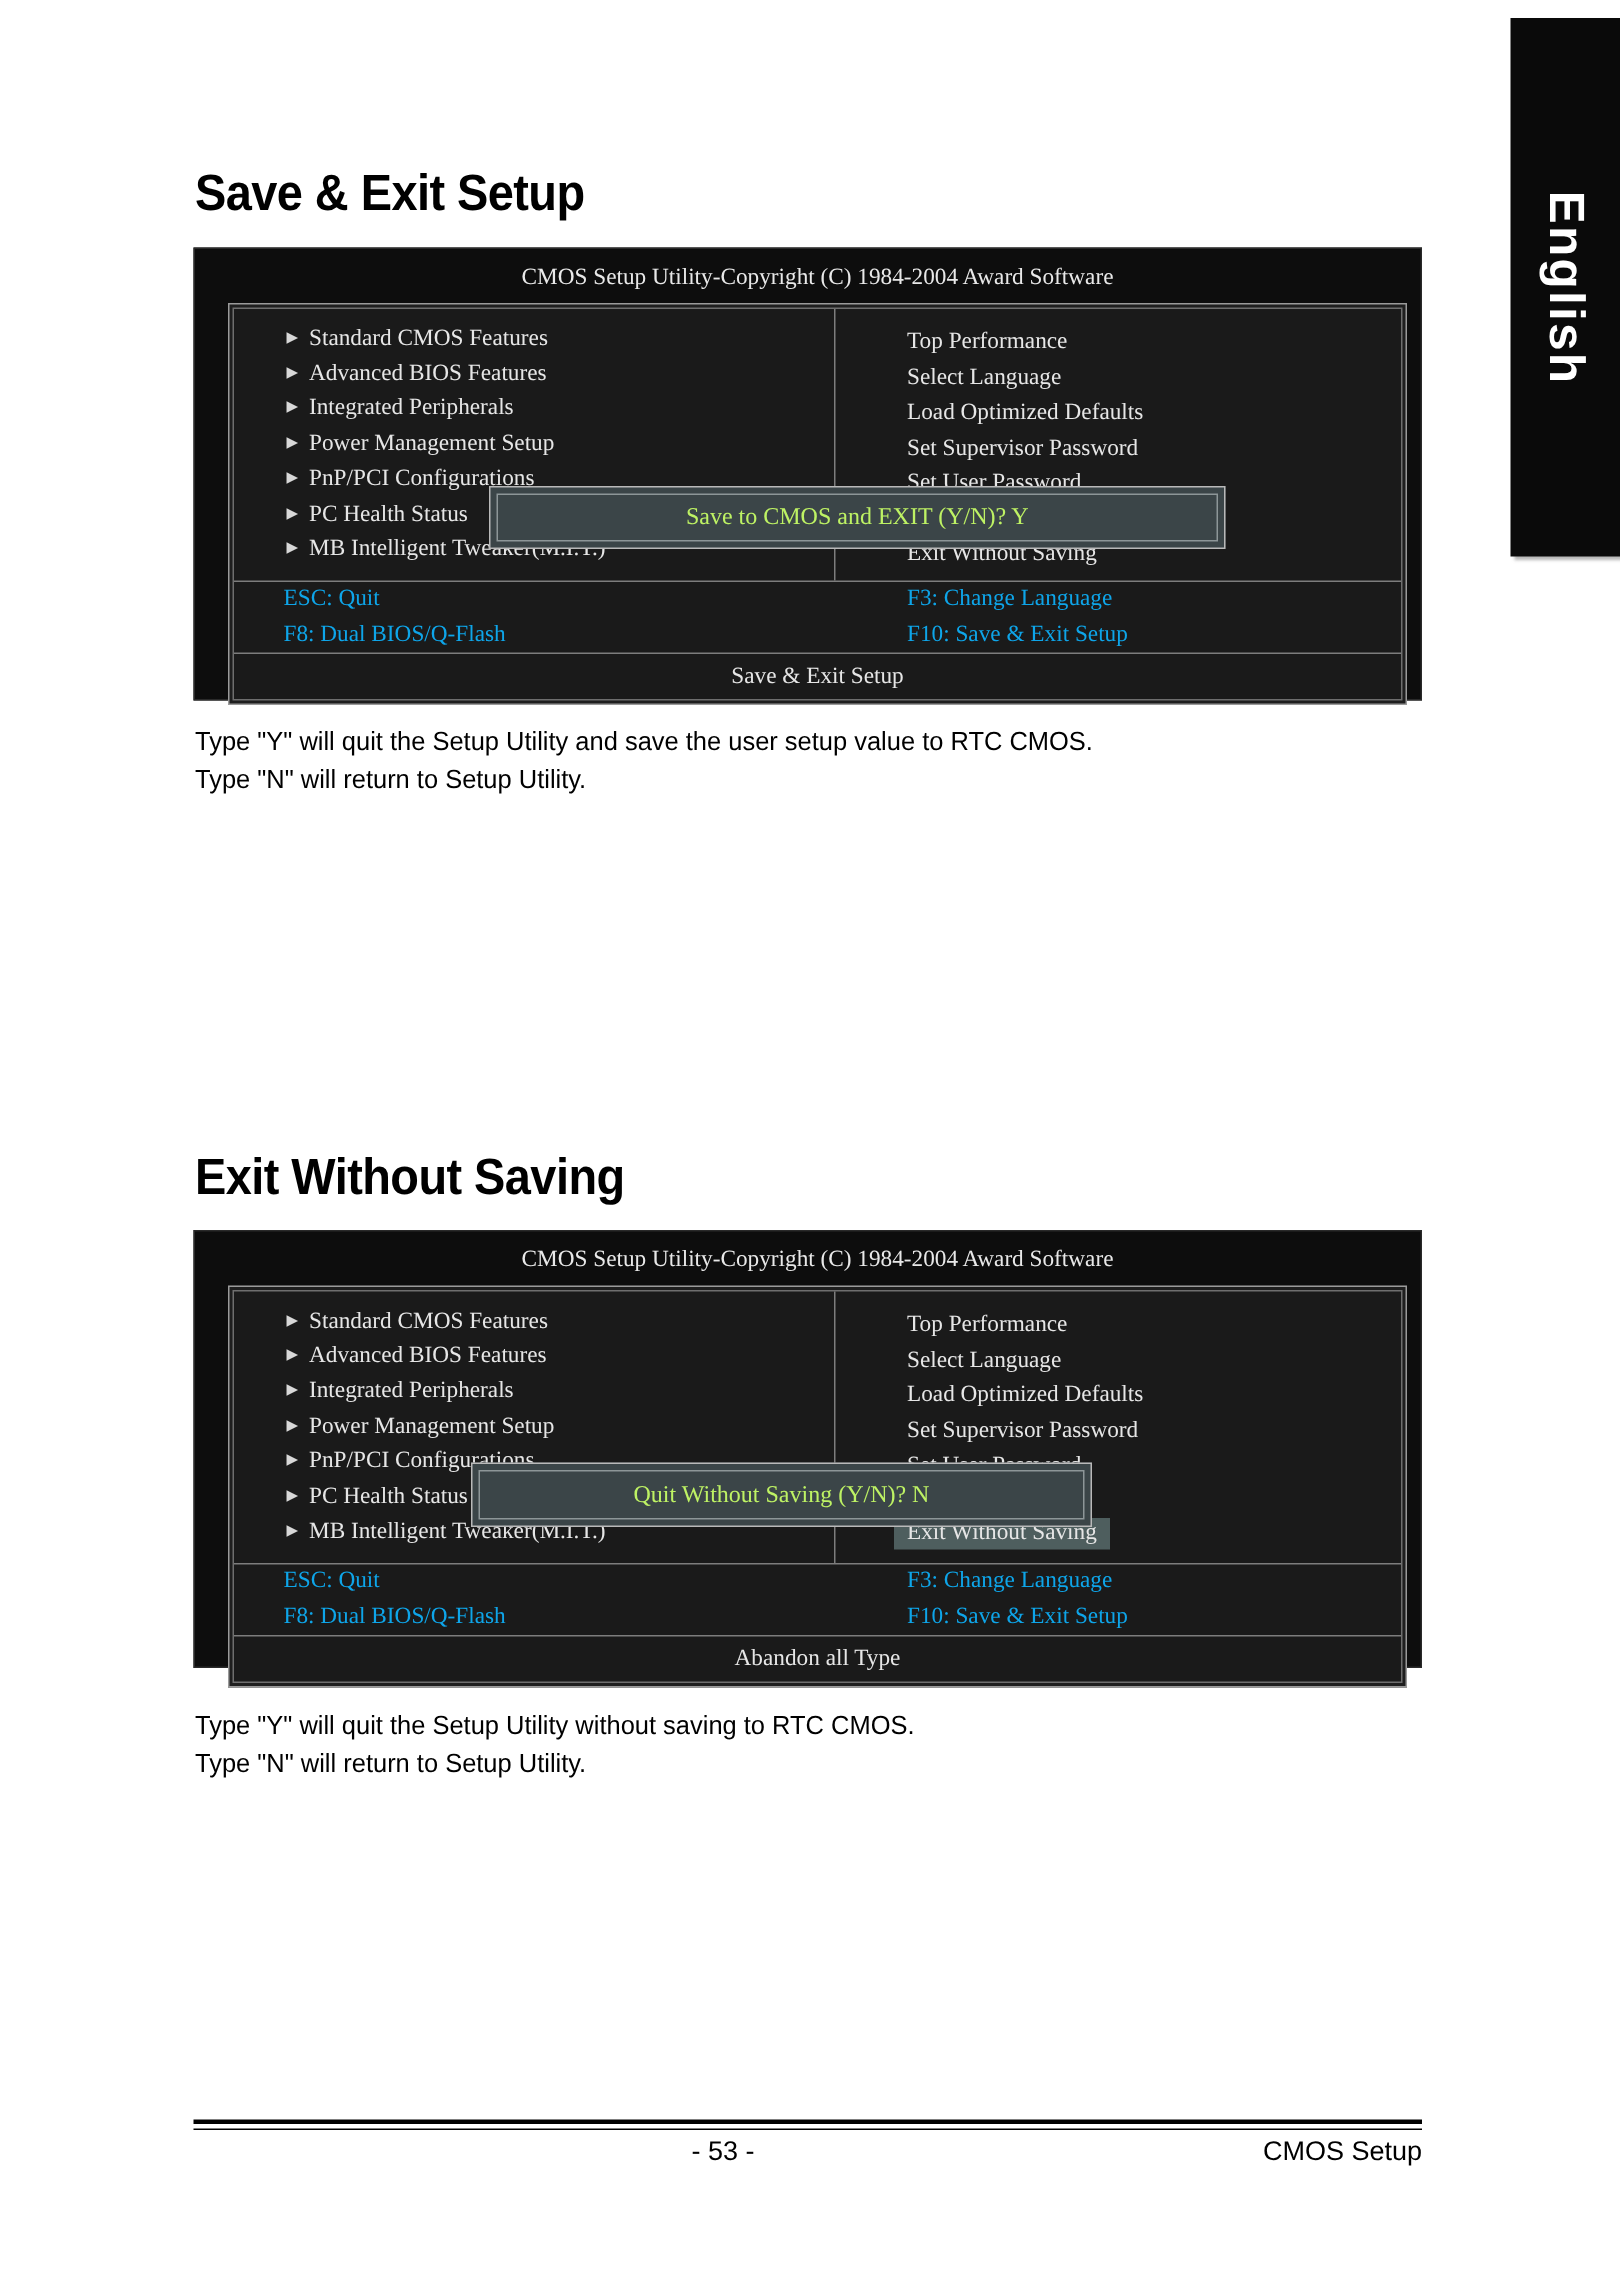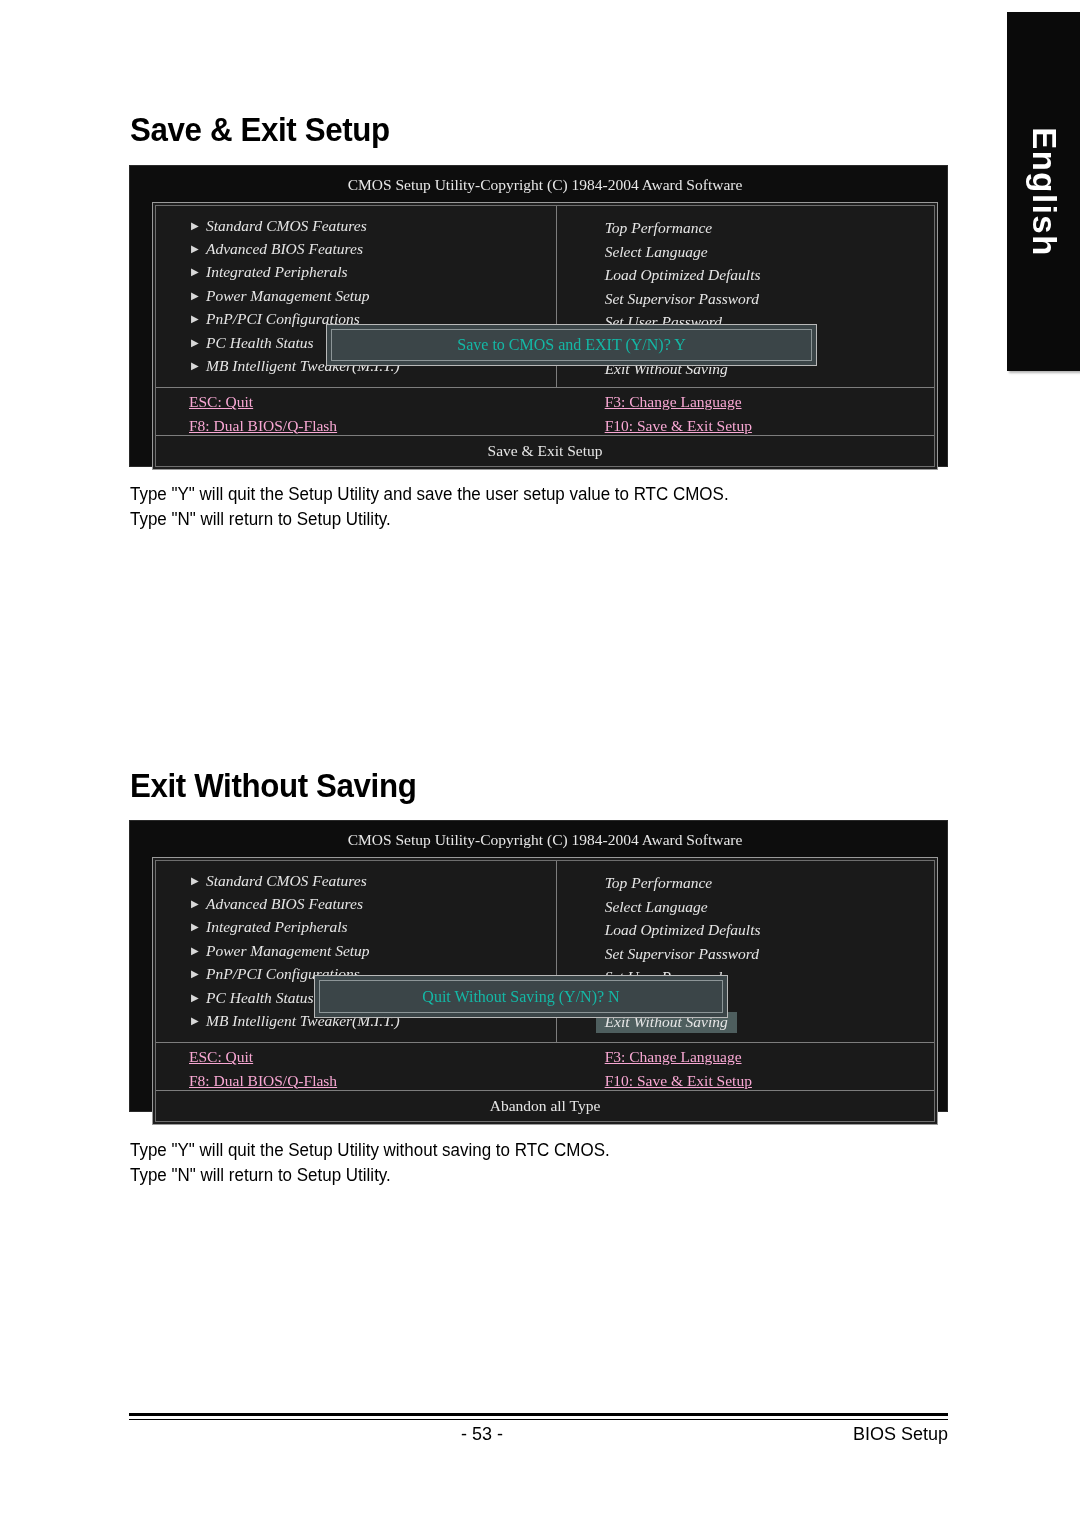--- a/index.html
+++ b/index.html
@@ -114,39 +114,38 @@
   .menu-col.left .menu-item { padding-left: 35px; }
   .menu-col.right .menu-item { padding-left: 48px; align-items: flex-end; }
 
   .menu-item .tri {
     width: 15px;
     color: #d8d8d8;
     font-size: 10px;
     line-height: 1;
     flex: 0 0 auto;
   }
-  .menu-item .lbl { flex: 0 0 auto; font-style: italic; }
+  .menu-item .lbl { flex: 0 0 auto; }
   .menu-item.hl .lbl {
     background: #4e5e5e;
     padding: 1px 9px 2px 9px;
     margin-left: -9px;
   }
 
   
   .hint-block {
     border-top: 1px solid #7d7d7d;
   }
   .hint-row {
     display: flex;
     height: 23.4px;
-    align-items: flex-end;
-    color: #f9a8d4;
+    align-items: center;
+    color: #0ea5e9;
     font-family: "Liberation Serif", serif;
     font-size: 15.5px;
-    text-decoration: underline;
   }
   .hint-row .c1 { width: 51.5%; padding-left: 33px; box-sizing: border-box; }
   .hint-row .c2 { width: 48.5%; padding-left: 48px; box-sizing: border-box; }
 
   .status-bar {
     border-top: 1px solid #7d7d7d;
     height: 30px;
     display: flex;
     align-items: center;
     justify-content: center;
@@ -166,21 +165,21 @@
   }
   .bios-dialog .dlg-inner {
     border: 1px solid #8d9698;
     height: 100%;
     display: flex;
     align-items: center;
     justify-content: center;
     box-sizing: border-box;
   }
   .bios-dialog .dlg-text {
-    color: #14b8a6;
+    color: #bef264;
     font-family: "Liberation Serif", serif;
     font-size: 16px;
     white-space: nowrap;
   }
   #dialog-1 { left: 170px; top: 118px; width: 491px; height: 42px; }
   #dialog-2 { left: 158px; top: 114px; width: 414px; height: 43px; }
 
   
   .para {
     position: absolute;
@@ -411,13 +410,13 @@
     </div>
   </div>
 </div>
 
 <div class="para" id="para-2">Type "Y" will quit the Setup Utility without saving to RTC CMOS.
 Type "N" will return to Setup Utility.</div>
 
 <div class="footer-rule"></div>
 <div class="footer-rule thin"></div>
 <div class="footer-page">- 53 -</div>
-<div class="footer-right">BIOS Setup</div>
+<div class="footer-right">CMOS Setup</div>
 
 </body></html>

